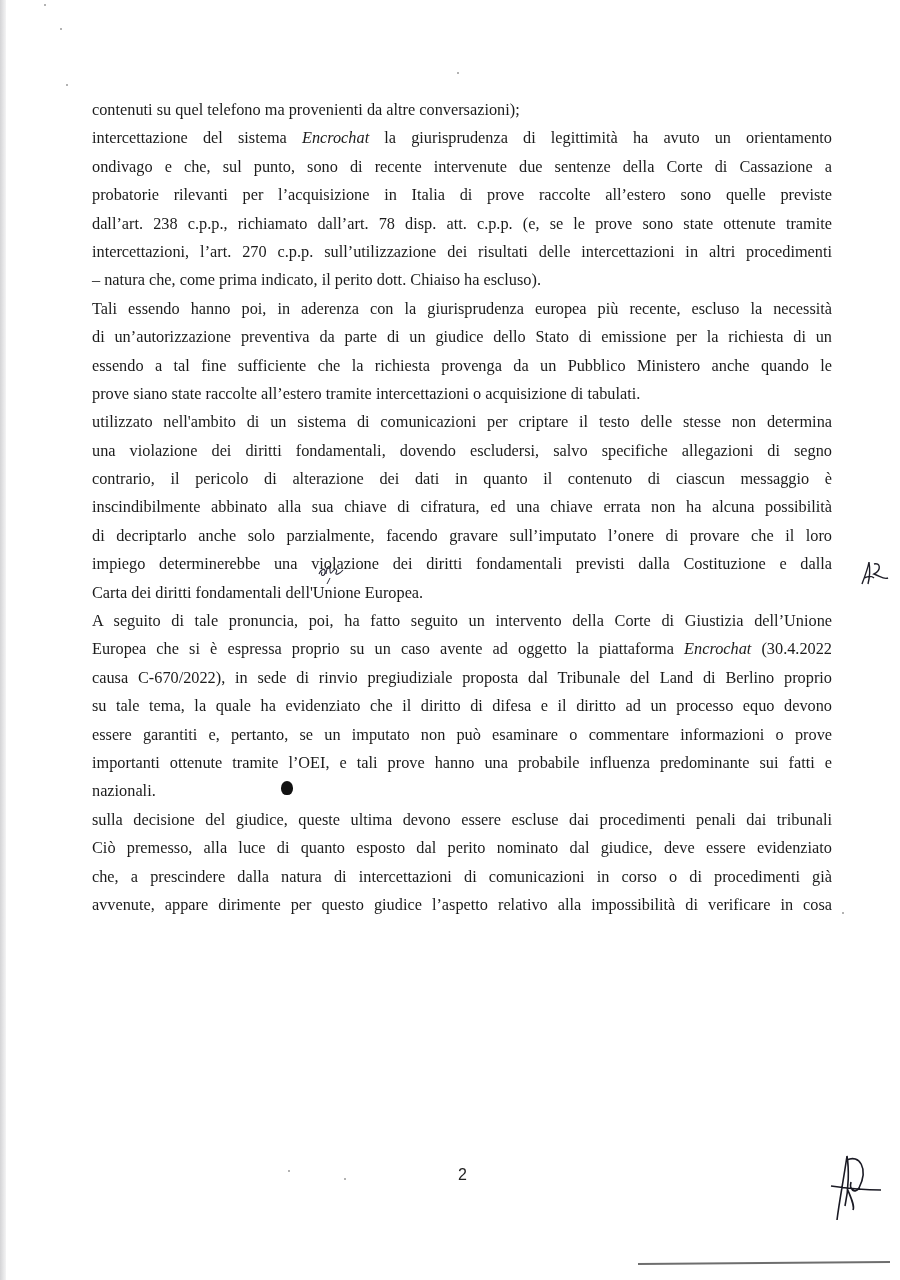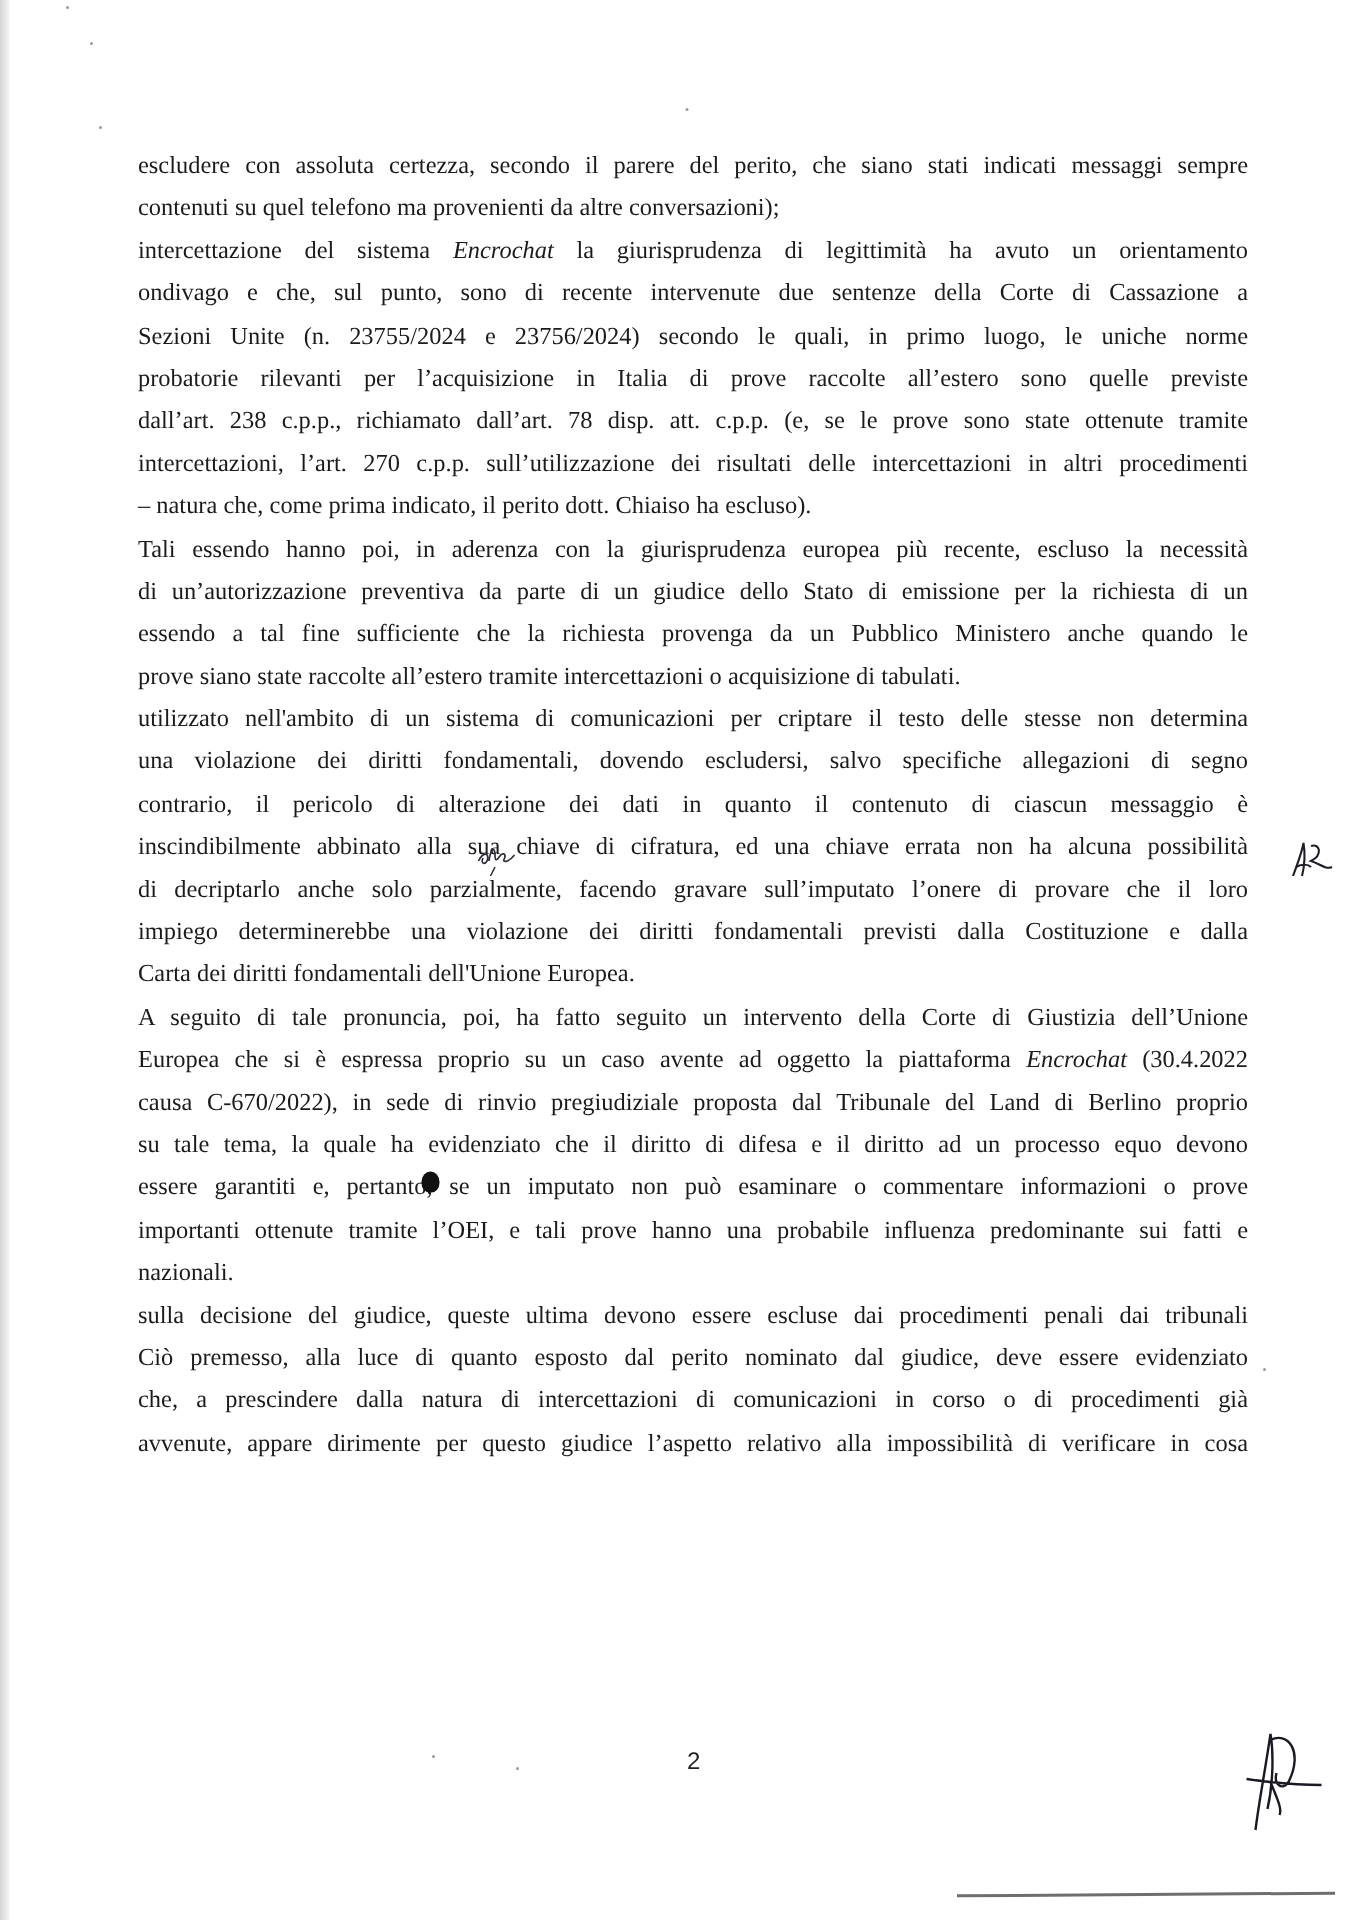--- a/index.html
+++ b/index.html
@@ -94,25 +94,23 @@
       background: #9a9a9a;
       border-radius: 50%;
     }
   </style>
 </head>
 <body>
 
 <div class="left-edge"></div>
 
 <div class="page" id="page-body">
-    <div class="line">escludere con assoluta certezza, secondo il parere del perito, che siano stati indicati messaggi sempre</div>
     <div class="line last">contenuti su quel telefono ma provenienti da altre conversazioni);</div>
     <div class="line">intercettazione del sistema <em>Encrochat</em> la giurisprudenza di legittimità ha avuto un orientamento</div>
     <div class="line">ondivago e che, sul punto, sono di recente intervenute due sentenze della Corte di Cassazione a</div>
-    <div class="line">Sezioni Unite (n. 23755/2024 e 23756/2024) secondo le quali, in primo luogo, le uniche norme</div>
     <div class="line">probatorie rilevanti per l’acquisizione in Italia di prove raccolte all’estero sono quelle previste</div>
     <div class="line">dall’art. 238 c.p.p., richiamato dall’art. 78 disp. att. c.p.p. (e, se le prove sono state ottenute tramite</div>
     <div class="line">intercettazioni, l’art. 270 c.p.p. sull’utilizzazione dei risultati delle intercettazioni in altri procedimenti</div>
     <div class="line last">– natura che, come prima indicato, il perito dott. Chiaiso ha escluso).</div>
     <div class="line">Tali essendo hanno poi, in aderenza con la giurisprudenza europea più recente, escluso la necessità</div>
     <div class="line">di un’autorizzazione preventiva da parte di un giudice dello Stato di emissione per la richiesta di un</div>
     <div class="line">essendo a tal fine sufficiente che la richiesta provenga da un Pubblico Ministero anche quando le</div>
     <div class="line last">prove siano state raccolte all’estero tramite intercettazioni o acquisizione di tabulati.</div>
     <div class="line">utilizzato nell'ambito di un sistema di comunicazioni per criptare il testo delle stesse non determina</div>
     <div class="line">una violazione dei diritti fondamentali, dovendo escludersi, salvo specifiche allegazioni di segno</div>

